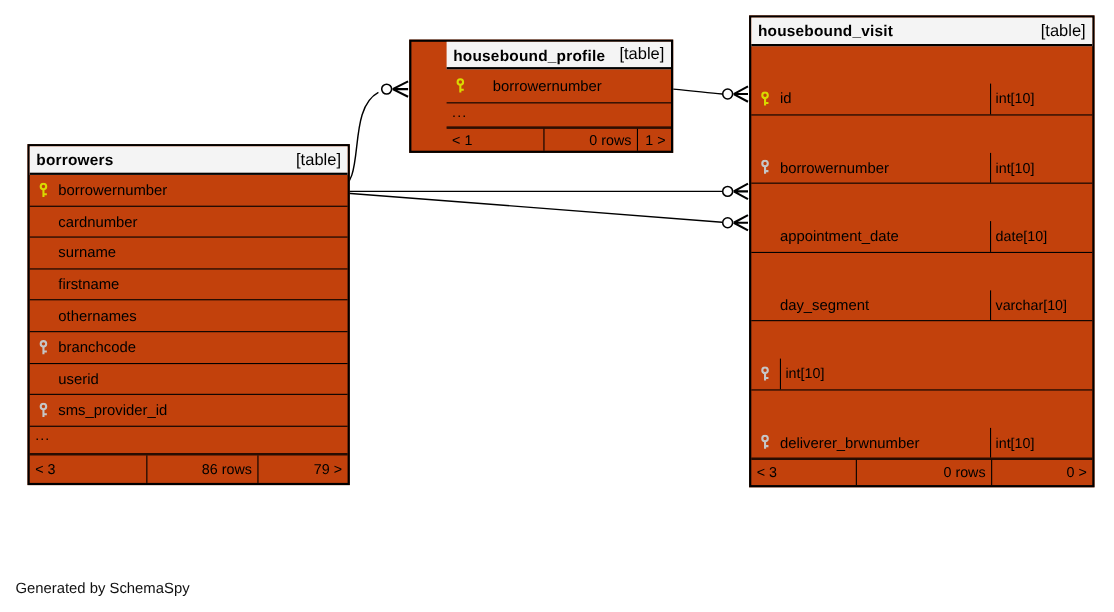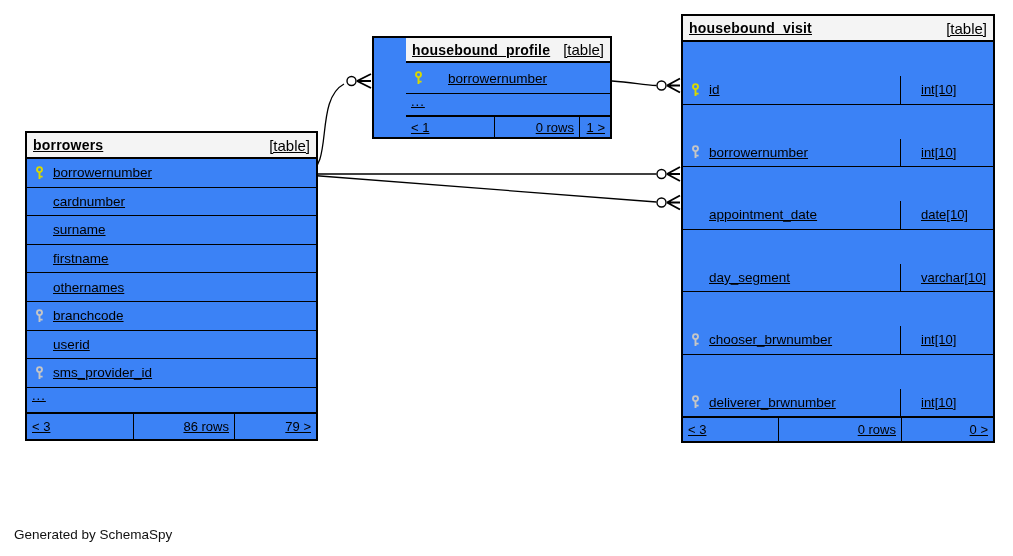--- a/index.html
+++ b/index.html
@@ -20,25 +20,24 @@
   #connectors {
     position: absolute; left: 0; top: 0; z-index: 0;
   }
   .rel  { fill: none; stroke: var(--line); stroke-width: 1.3px; }
   .dot  { fill: #ffffff; stroke: var(--line); stroke-width: 1.4px; }
   .crow { fill: none; stroke: var(--line); stroke-width: 1.9px; }
 
   .dbtable {
     position: absolute;
     box-sizing: border-box;
-    background: #3b82f6;
+    background: #c2410c;
     border: 2px solid var(--line);
     z-index: 1;
     font-size: 13.5px;
-    text-decoration: underline;
   }
   .thead {
     box-sizing: border-box;
     display: flex;
     justify-content: space-between;
     align-items: center;
     background: var(--head-bg);
     border-bottom: 2px solid var(--line);
     padding: 0 6px;
   }
@@ -60,21 +59,21 @@
     flex: none;
   }
   .cname { flex: 1 1 auto; white-space: nowrap; overflow: hidden; align-self: stretch; display: flex; align-items: center; }
   .ctype {
     box-sizing: border-box;
     flex: none;
     align-self: stretch;
     display: flex;
     align-items: center;
     border-left: 1px solid var(--line);
-    padding-left: 20px;
+    padding-left: 4px;
     font-size: 13px;
   }
   .row.ellipsis {
     padding-left: 5px;
     font-size: 13px;
     letter-spacing: 1px;
     align-items: flex-start;
   }
   .pk { color: var(--pk); }
   .fk { color: var(--fk); }
@@ -286,21 +285,20 @@
         <span class="cname">day_segment</span>
         <span class="ctype">varchar[10]</span>
       </div>
       <div class="row">
         <span class="keycell fk">
           <svg class="keyicon" width="9" height="14" viewBox="0 0 9 14">
             <circle cx="4.5" cy="3.6" r="2.5" fill="none" stroke="currentColor" stroke-width="1.9"></circle>
             <path d="M4.5 6.2 V13 M4.5 10.6 H7.6" fill="none" stroke="currentColor" stroke-width="1.9"></path>
           </svg>
         </span>
-        <span class="cname">chooser_brwnumber</span>
         <span class="ctype">int[10]</span>
       </div>
       <div class="row">
         <span class="keycell fk">
           <svg class="keyicon" width="9" height="14" viewBox="0 0 9 14">
             <circle cx="4.5" cy="3.6" r="2.5" fill="none" stroke="currentColor" stroke-width="1.9"></circle>
             <path d="M4.5 6.2 V13 M4.5 10.6 H7.6" fill="none" stroke="currentColor" stroke-width="1.9"></path>
           </svg>
         </span>
         <span class="cname">deliverer_brwnumber</span>

